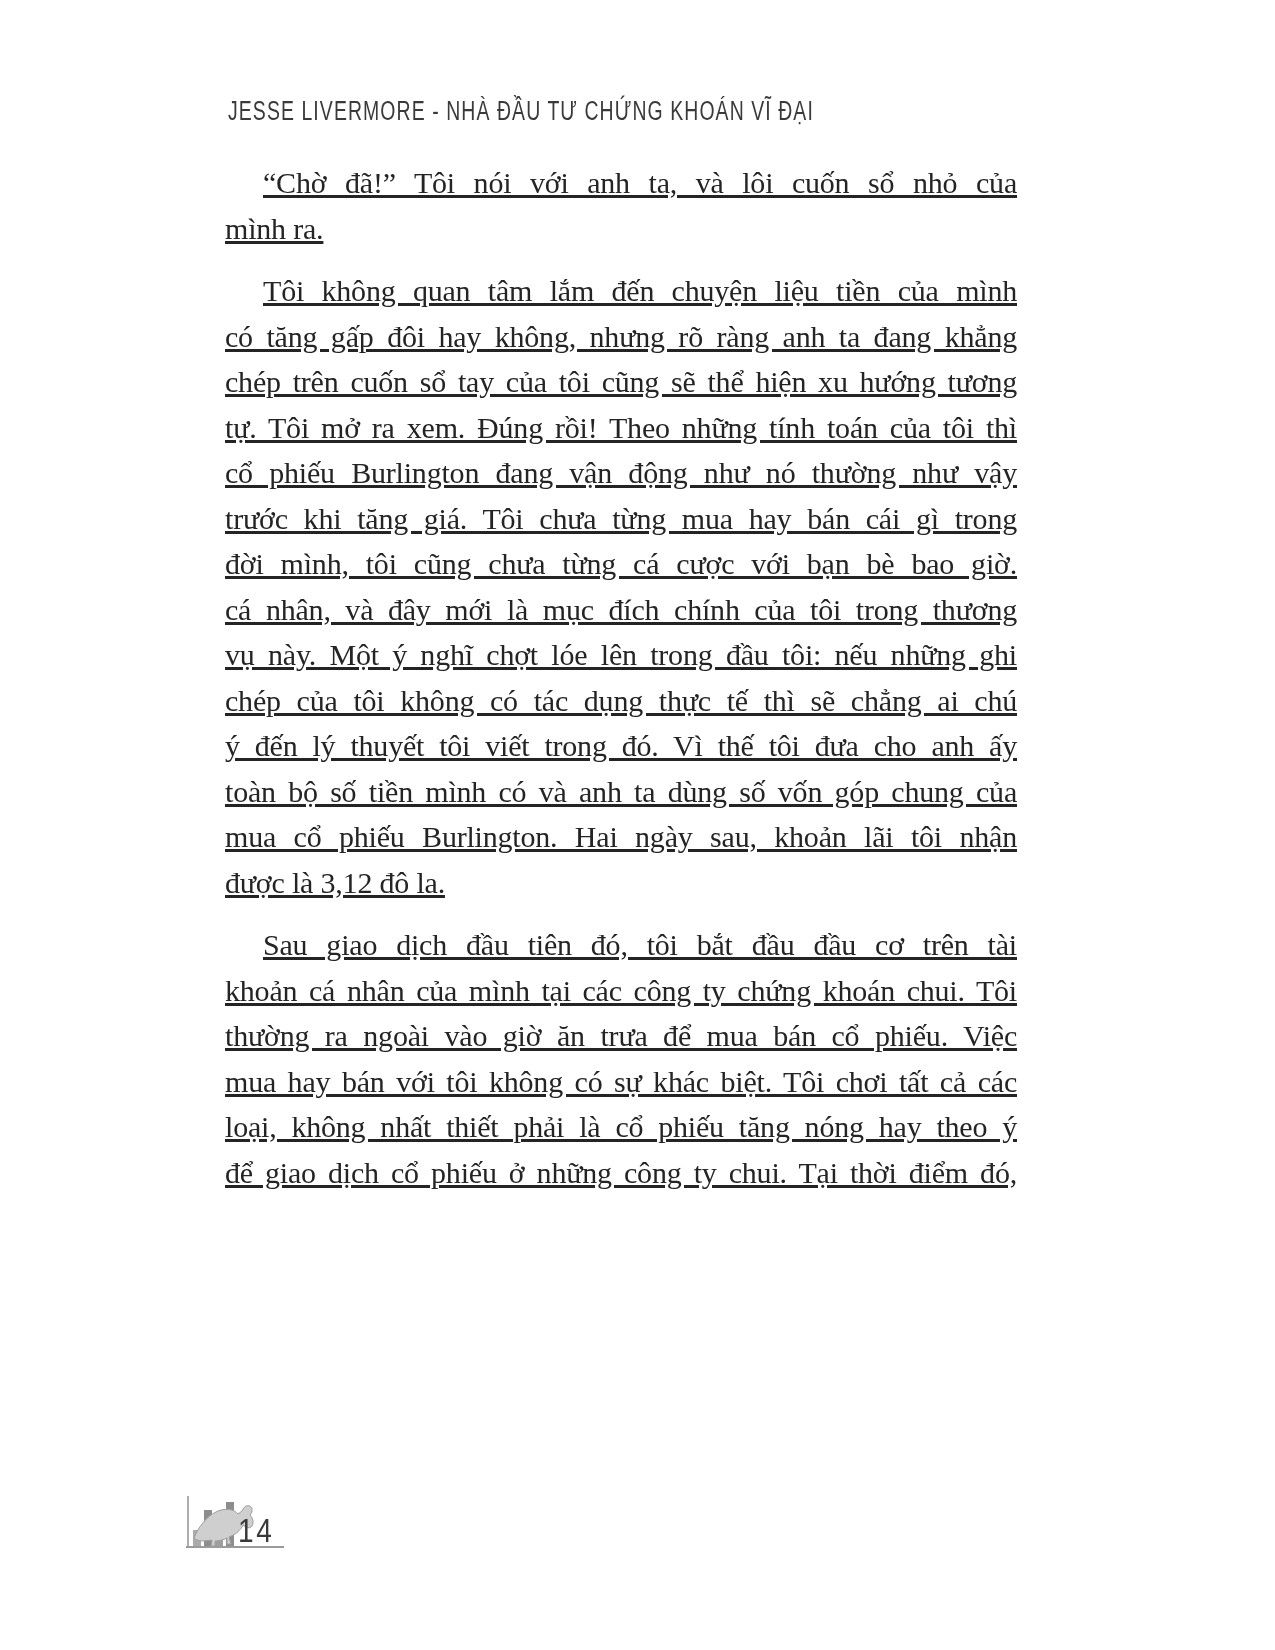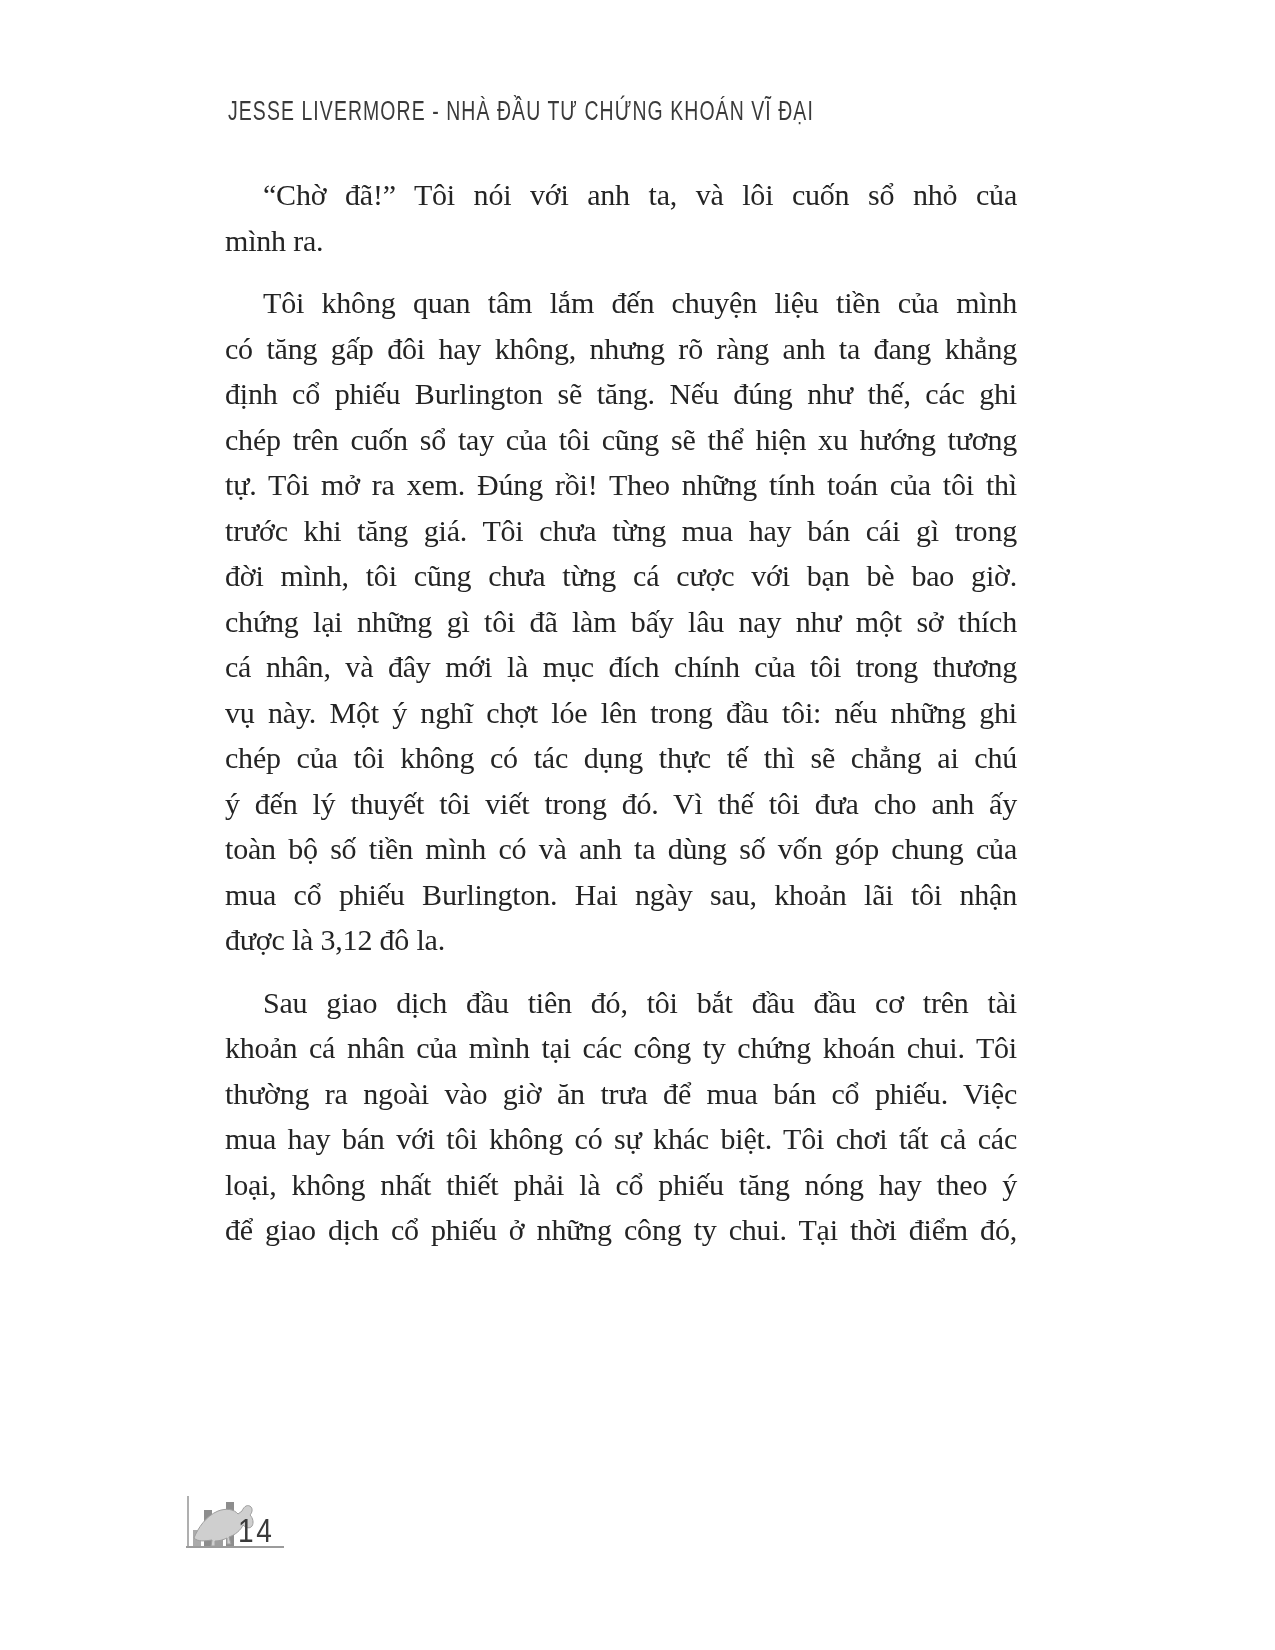--- a/index.html
+++ b/index.html
@@ -20,25 +20,26 @@
     font-family:"Liberation Sans", sans-serif;
     font-size:27px;
     letter-spacing:1.5px;
     white-space:nowrap;
     transform:scaleX(0.72);
     transform-origin:left center;
   }
   
   .text-block{
     position:absolute;
-    left:225px;top:172px;
+    left:225px;top:160px;
     width:792px;
     color:#242424;
     font-size:30px;
     letter-spacing:-0.2px;
+    text-decoration:underline;
   }
   .para{margin:0 0 17px 0;}
   .line{
     line-height:45.5px;
     text-align:justify;
     text-align-last:justify;
     white-space:normal;
   }
   .line.first{padding-left:38px;}
   .line.no-stretch{text-align-last:left;}
@@ -72,26 +73,25 @@
   <div class="running-header">JESSE LIVERMORE - NHÀ ĐẦU TƯ CHỨNG KHOÁN VĨ ĐẠI</div>
 
   <main class="text-block" id="paragraphs">
       <div class="para">
         <div class="line first">“Chờ đã!” Tôi nói với anh ta, và lôi cuốn sổ nhỏ của</div>
         <div class="line no-stretch">mình ra.</div>
       </div>
       <div class="para">
         <div class="line first">Tôi không quan tâm lắm đến chuyện liệu tiền của mình</div>
         <div class="line">có tăng gấp đôi hay không, nhưng rõ ràng anh ta đang khẳng</div>
-        <div class="line">định cổ phiếu Burlington sẽ tăng. Nếu đúng như thế, các ghi</div>
         <div class="line">chép trên cuốn sổ tay của tôi cũng sẽ thể hiện xu hướng tương</div>
         <div class="line">tự. Tôi mở ra xem. Đúng rồi! Theo những tính toán của tôi thì</div>
+        <div class="line">cổ phiếu Burlington đang vận động như nó thường như vậy</div>
         <div class="line">trước khi tăng giá. Tôi chưa từng mua hay bán cái gì trong</div>
         <div class="line">đời mình, tôi cũng chưa từng cá cược với bạn bè bao giờ.</div>
-        <div class="line">chứng lại những gì tôi đã làm bấy lâu nay như một sở thích</div>
         <div class="line">cá nhân, và đây mới là mục đích chính của tôi trong thương</div>
         <div class="line">vụ này. Một ý nghĩ chợt lóe lên trong đầu tôi: nếu những ghi</div>
         <div class="line">chép của tôi không có tác dụng thực tế thì sẽ chẳng ai chú</div>
         <div class="line">ý đến lý thuyết tôi viết trong đó. Vì thế tôi đưa cho anh ấy</div>
         <div class="line">toàn bộ số tiền mình có và anh ta dùng số vốn góp chung của</div>
         <div class="line">mua cổ phiếu Burlington. Hai ngày sau, khoản lãi tôi nhận</div>
         <div class="line no-stretch">được là 3,12 đô la.</div>
       </div>
       <div class="para">
         <div class="line first">Sau giao dịch đầu tiên đó, tôi bắt đầu đầu cơ trên tài</div>

